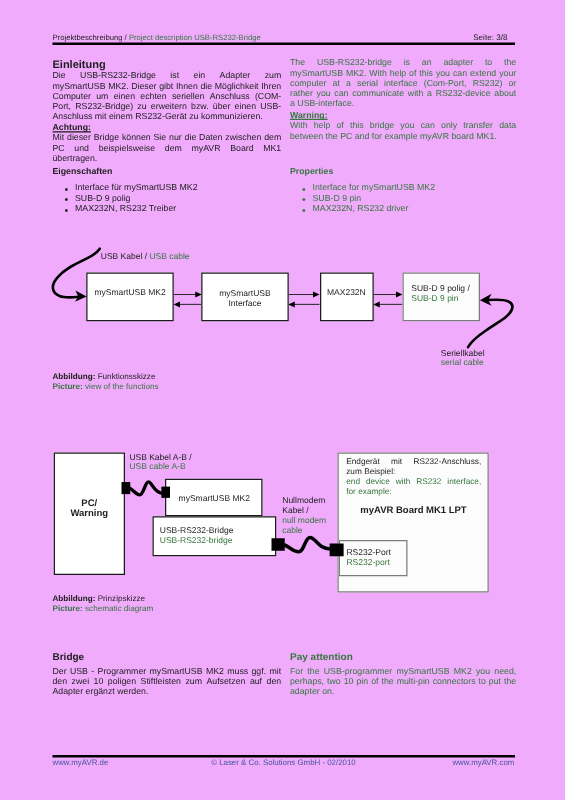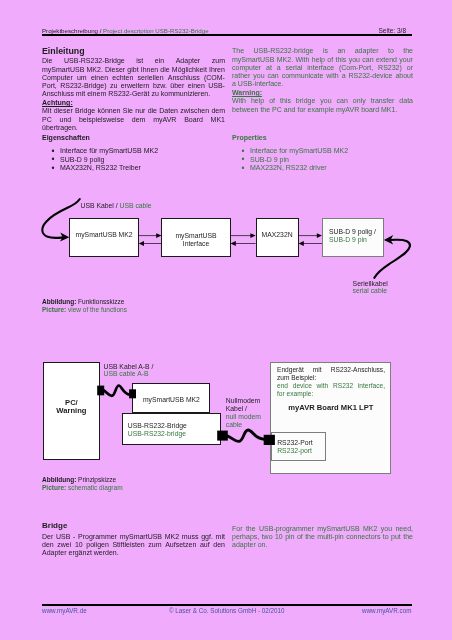--- a/index.html
+++ b/index.html
@@ -213,20 +213,21 @@
 
   <div class="colL" style="top:522.4px;">
     <div class="para"><b class="bld big">Bridge</b></div>
     <div class="para" style="margin-top:2.2px;">
         <div class="jline"><span>Der</span><span>USB</span><span>-</span><span>Programmer</span><span>mySmartUSB</span><span>MK2</span><span>muss</span><span>ggf.</span><span>mit</span></div>
         <div class="jline"><span>den</span><span>zwei</span><span>10</span><span>poligen</span><span>Stiftleisten</span><span>zum</span><span>Aufsetzen</span><span>auf</span><span>den</span></div>
         <div class="jline last"><span>Adapter</span><span>ergänzt</span><span>werden.</span></div>
       </div>
   </div>
   <div class="colR green" style="top:522.4px;">
+    <div class="para"><b class="bld big">Pay attention</b></div>
     <div class="para" style="margin-top:2.2px;">
         <div class="jline"><span>For</span><span>the</span><span>USB-programmer</span><span>mySmartUSB</span><span>MK2</span><span>you</span><span>need,</span></div>
         <div class="jline"><span>perhaps,</span><span>two</span><span>10</span><span>pin</span><span>of</span><span>the</span><span>multi-pin</span><span>connectors</span><span>to</span><span>put</span><span>the</span></div>
         <div class="jline last"><span>adapter</span><span>on.</span></div>
       </div>
   </div>
 
   <div class="ftr-rule"></div>
   <div class="ftr">
     <div class="ftr-l">www.myAVR.de</div>

